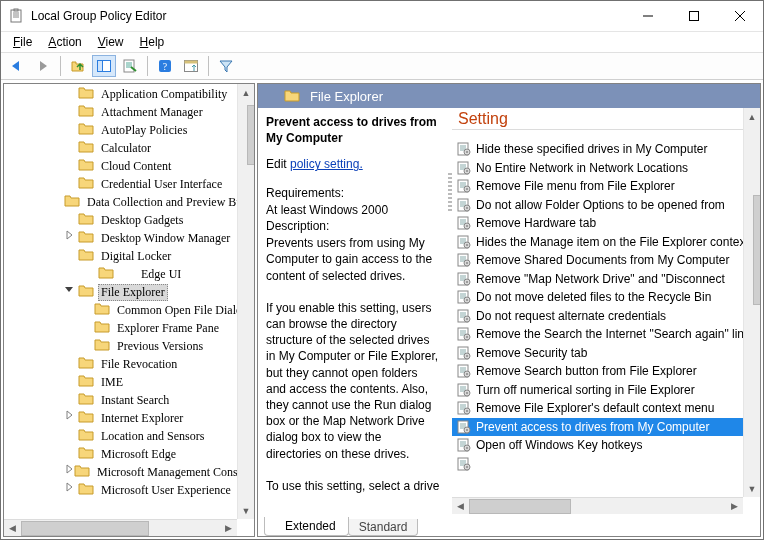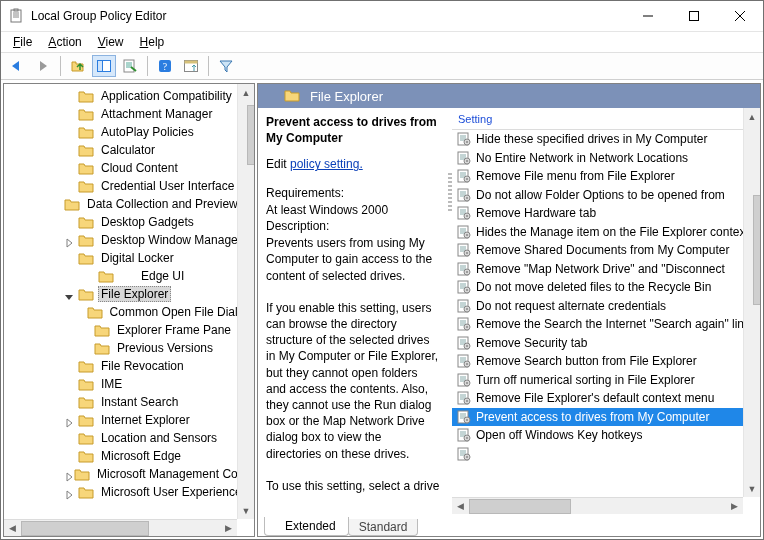--- a/index.html
+++ b/index.html
@@ -79,22 +79,23 @@
     position: relative;
     background:#fff;
   }
   .tree-scroll {
     position:absolute;
     inset:0;
     overflow:auto;
   }
   .tree { padding: 2px 0 2px 0; white-space: nowrap; }
   .tree-item {
-    display:flex; align-items:flex-end; height:18px;
+    display:flex; align-items:flex-start; height:18px;
     padding-left: 0;
+    font-family: Liberation Serif, serif;
   }
   .twisty {
     width:14px; text-align:center;
     color:#666; font-size:10px;
     user-select:none;
   }
   .folder-ico {
     width:16px; height:14px;
     margin-right: 4px;
     display:inline-flex;align-items:center;justify-content:center;
@@ -148,22 +149,22 @@
     width:4px;height:40px;
     background:repeating-linear-gradient(#bbb,#bbb 2px,transparent 2px,transparent 4px);
   }
   .list-col {
     flex:1; overflow:hidden; position:relative;
   }
   .list-header {
     height:22px; border-bottom:1px solid #dcdcdc;
     display:flex;align-items:center;
     padding: 0 6px;
-    color:#1d4ed8;
-    font-size:11px;
+    color:#c2410c;
+    font-size:16px;
   }
   .list-body {
     position:absolute; top:22px; bottom:17px; left:0; right:0;
     overflow:auto;
   }
   .list-row {
     display:flex;align-items:center;height:18.5px;
     padding-left:4px; white-space:nowrap;
     gap:4px;
   }
@@ -600,21 +601,21 @@
 
 To use this setting, select a drive</div>
         </div>
 
         <div class="splitter-v">
           <div class="splitter-dots"></div>
         </div>
 
         <div class="list-col">
           <div class="list-header">Setting</div>
-          <div class="list-body" id="settings-body" style="right:17px;">
+          <div class="list-body" id="settings-body" style="right:17px;margin-top:10px;">
               <div class="list-row">
                 <span class="setting-ico">
                   <svg width="16" height="14">
                     <rect x="2" y="1" width="10" height="12" fill="#fff" stroke="#888"></rect>
                     <line x1="4" y1="4" x2="10" y2="4" stroke="#8aa"></line>
                     <line x1="4" y1="6" x2="10" y2="6" stroke="#8aa"></line>
                     <line x1="4" y1="8" x2="10" y2="8" stroke="#8aa"></line>
                     <circle cx="11" cy="10" r="3" fill="#d9d9d9" stroke="#888"></circle>
                     <circle cx="11" cy="10" r="1" fill="#888"></circle>
                   </svg>

